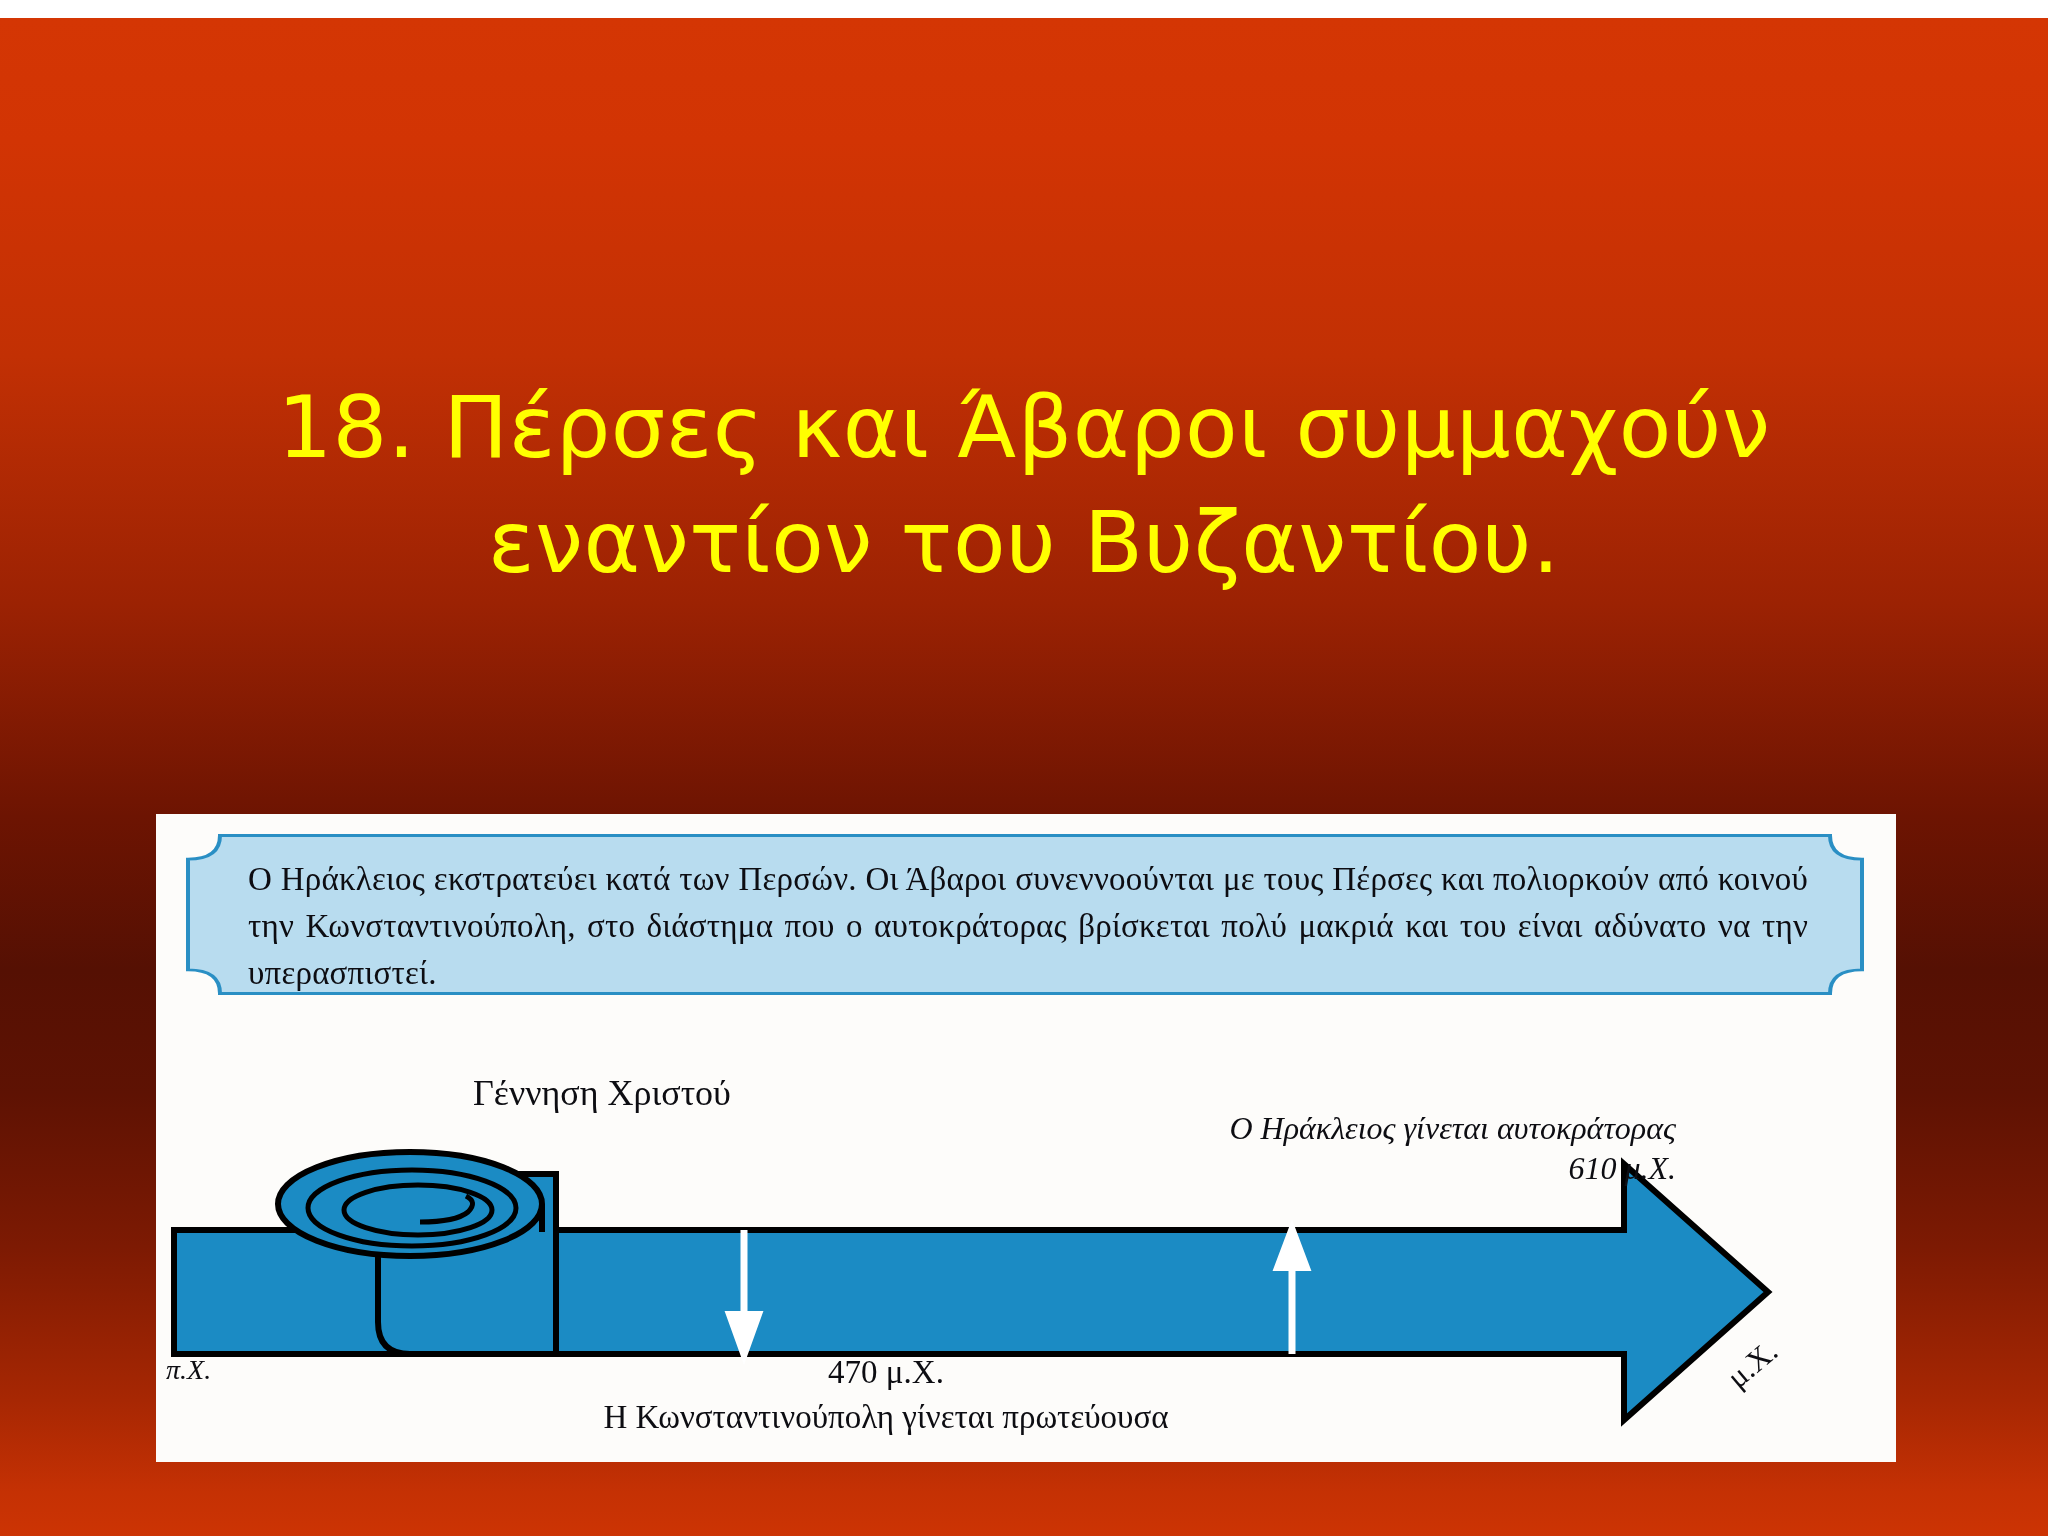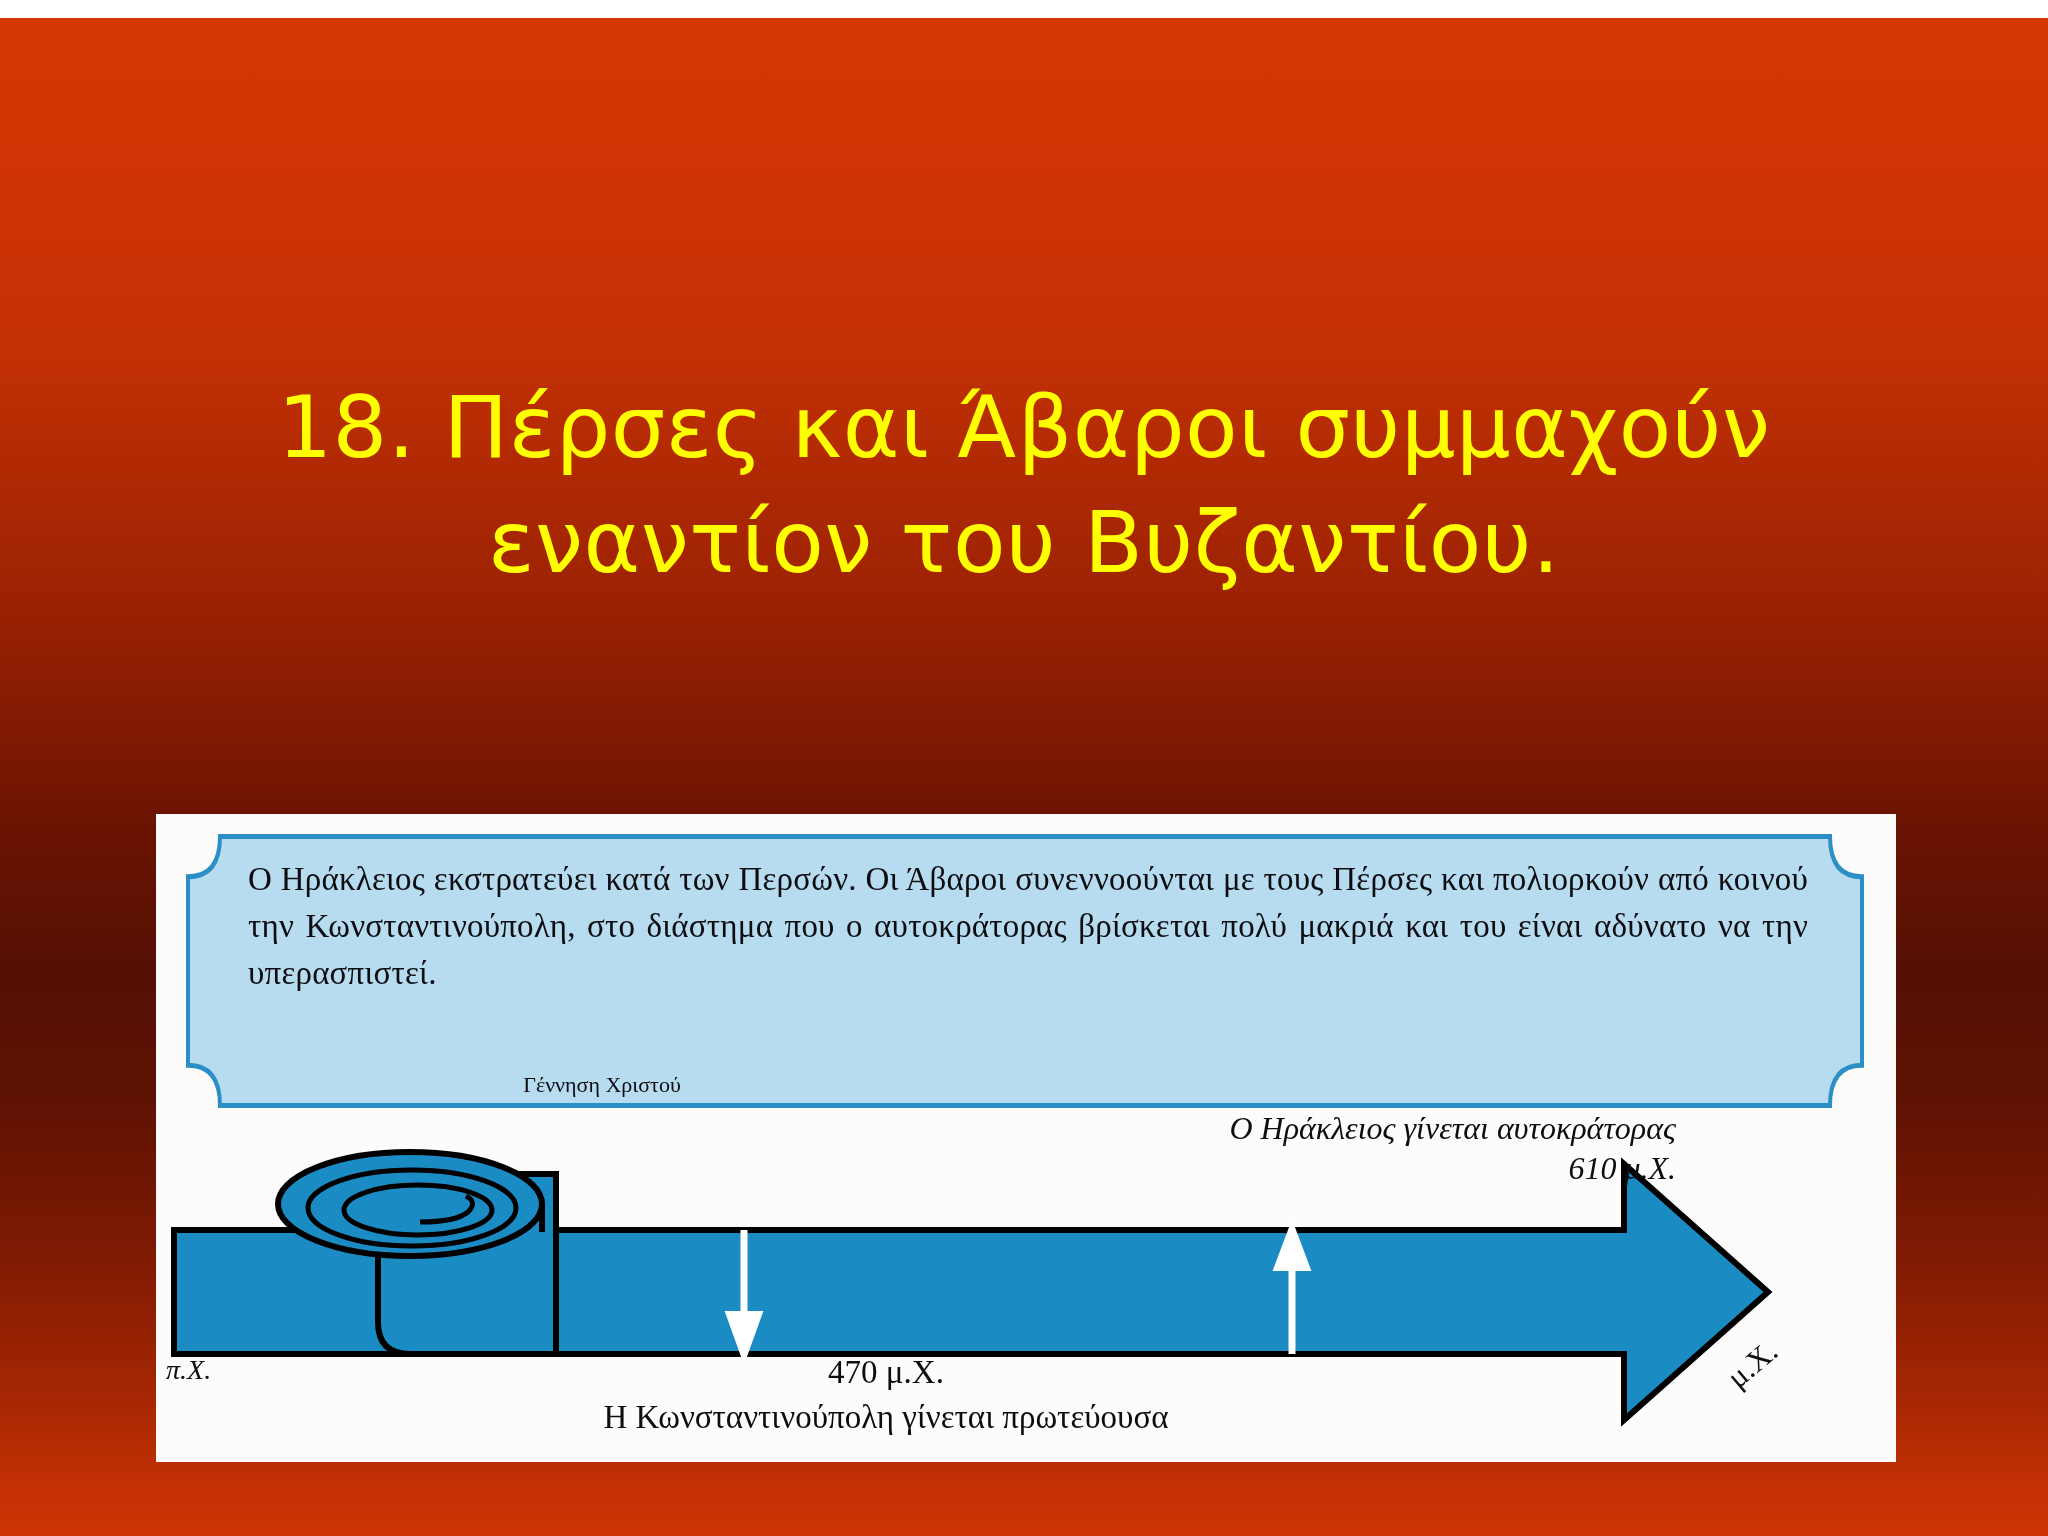--- a/index.html
+++ b/index.html
@@ -59,21 +59,21 @@
     background: #fdfcfa;
     overflow: hidden;
   }
 
   
   #info-box {
     position: absolute;
     left: 30px;
     top: 20px;
     width: 1678px;
-    height: 274px;
+    height: 161px;
   }
   #info-box svg {
     position: absolute;
     left: 0; top: 0;
     width: 100%; height: 100%;
   }
   #info-text {
     position: absolute;
     left: 62px;
     top: 22px;
@@ -107,21 +107,21 @@
     font-family: "Liberation Serif", "DejaVu Serif", serif;
     color: #0d0d12;
     white-space: pre-line;
   }
 
   #label-birth {
     left: 216px;
     top: 0px;
     width: 460px;
     text-align: center;
-    font-size: 22px;
+    font-size: 36px;
   }
   #label-heraclius {
     left: 620px;
     top: 36px;
     width: 900px;
     text-align: right;
     font-size: 32px;
     line-height: 1.25;
     font-style: italic;
   }

